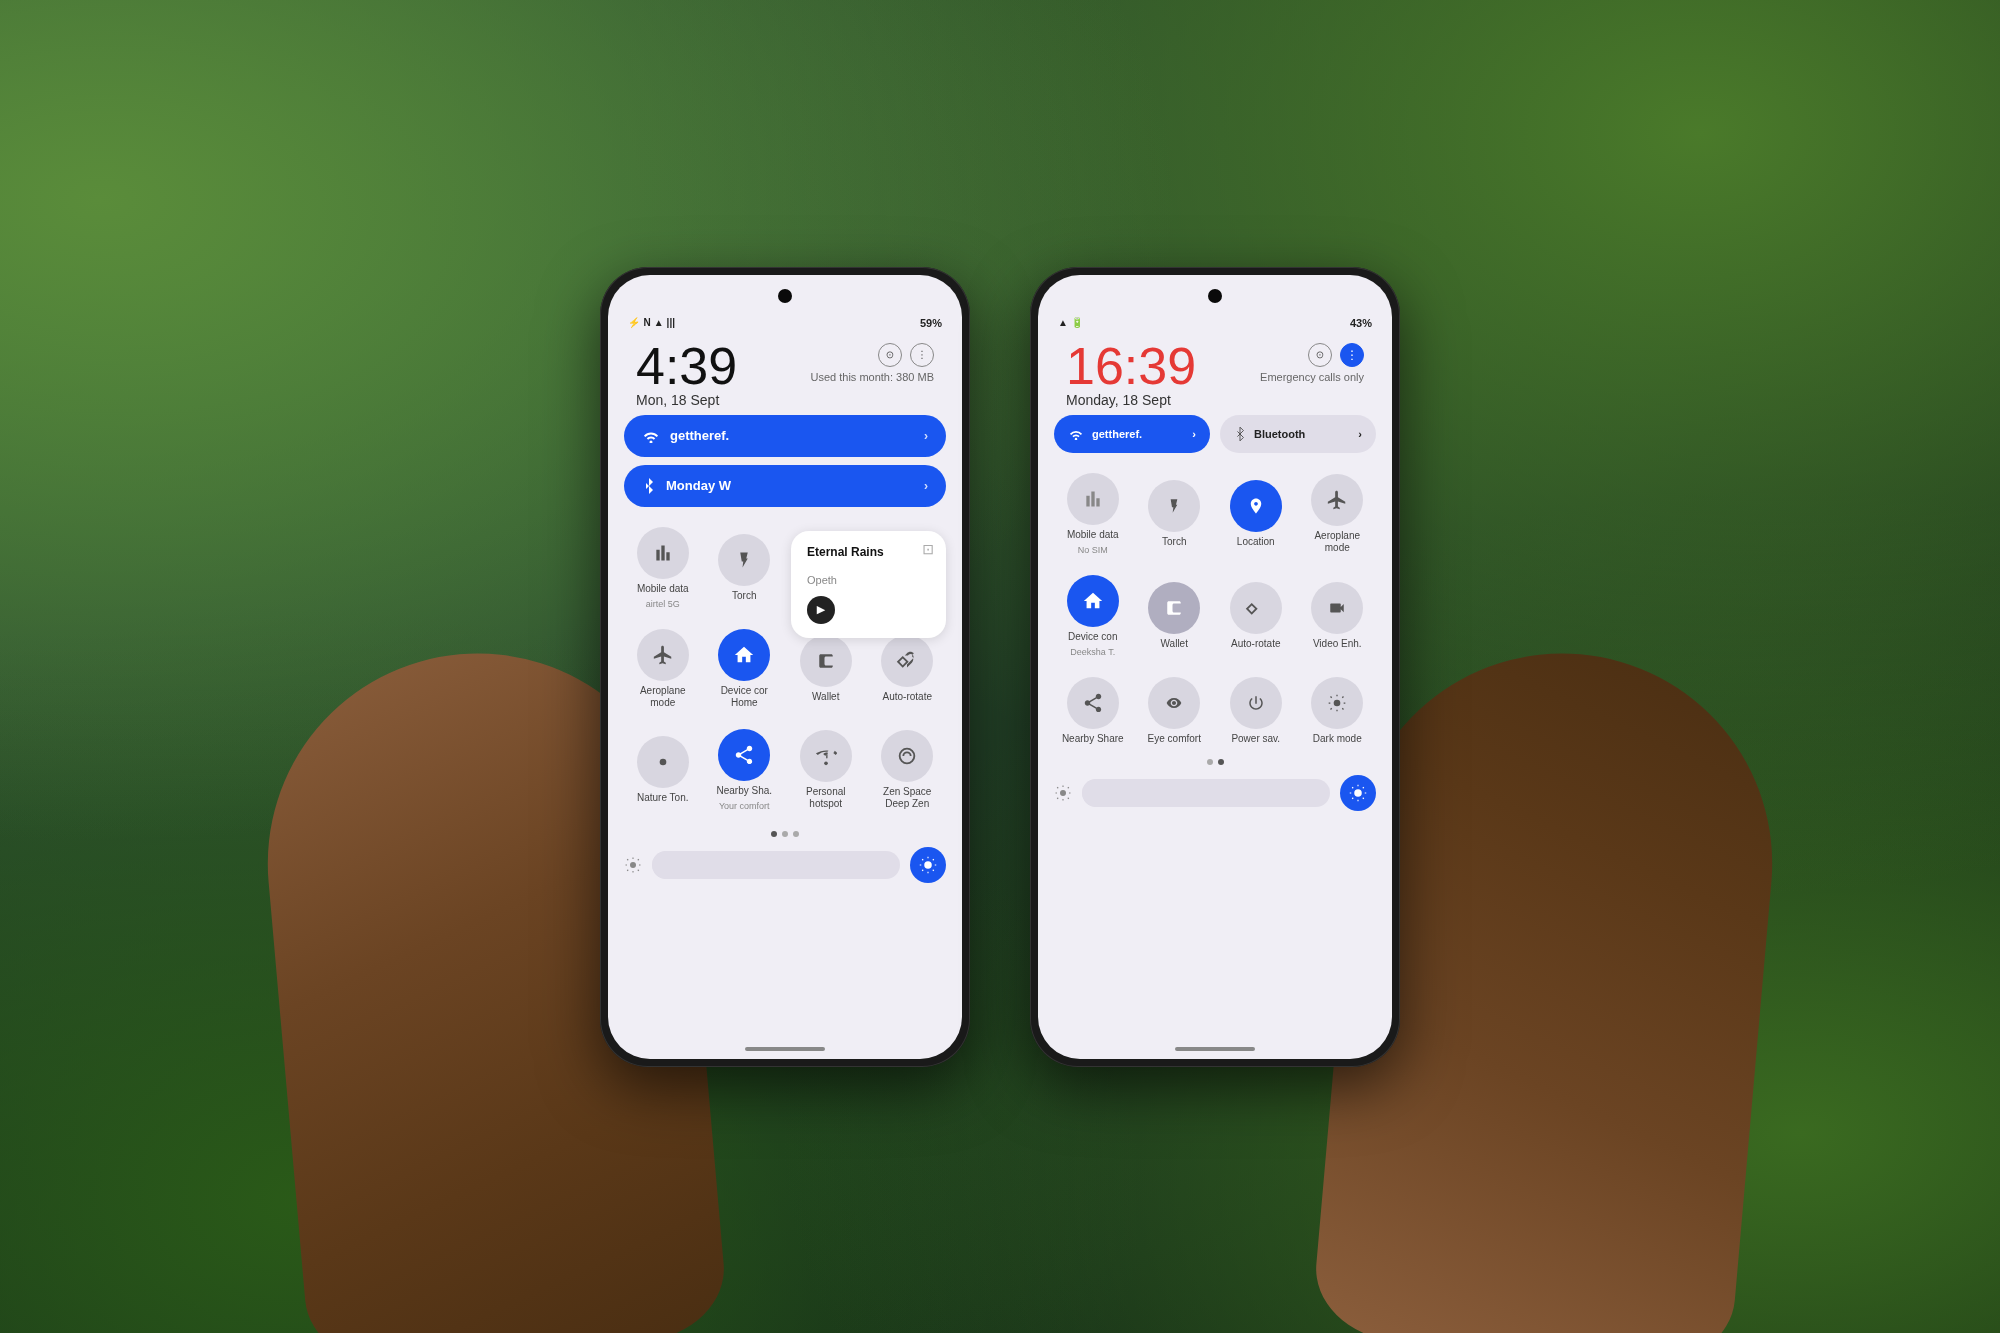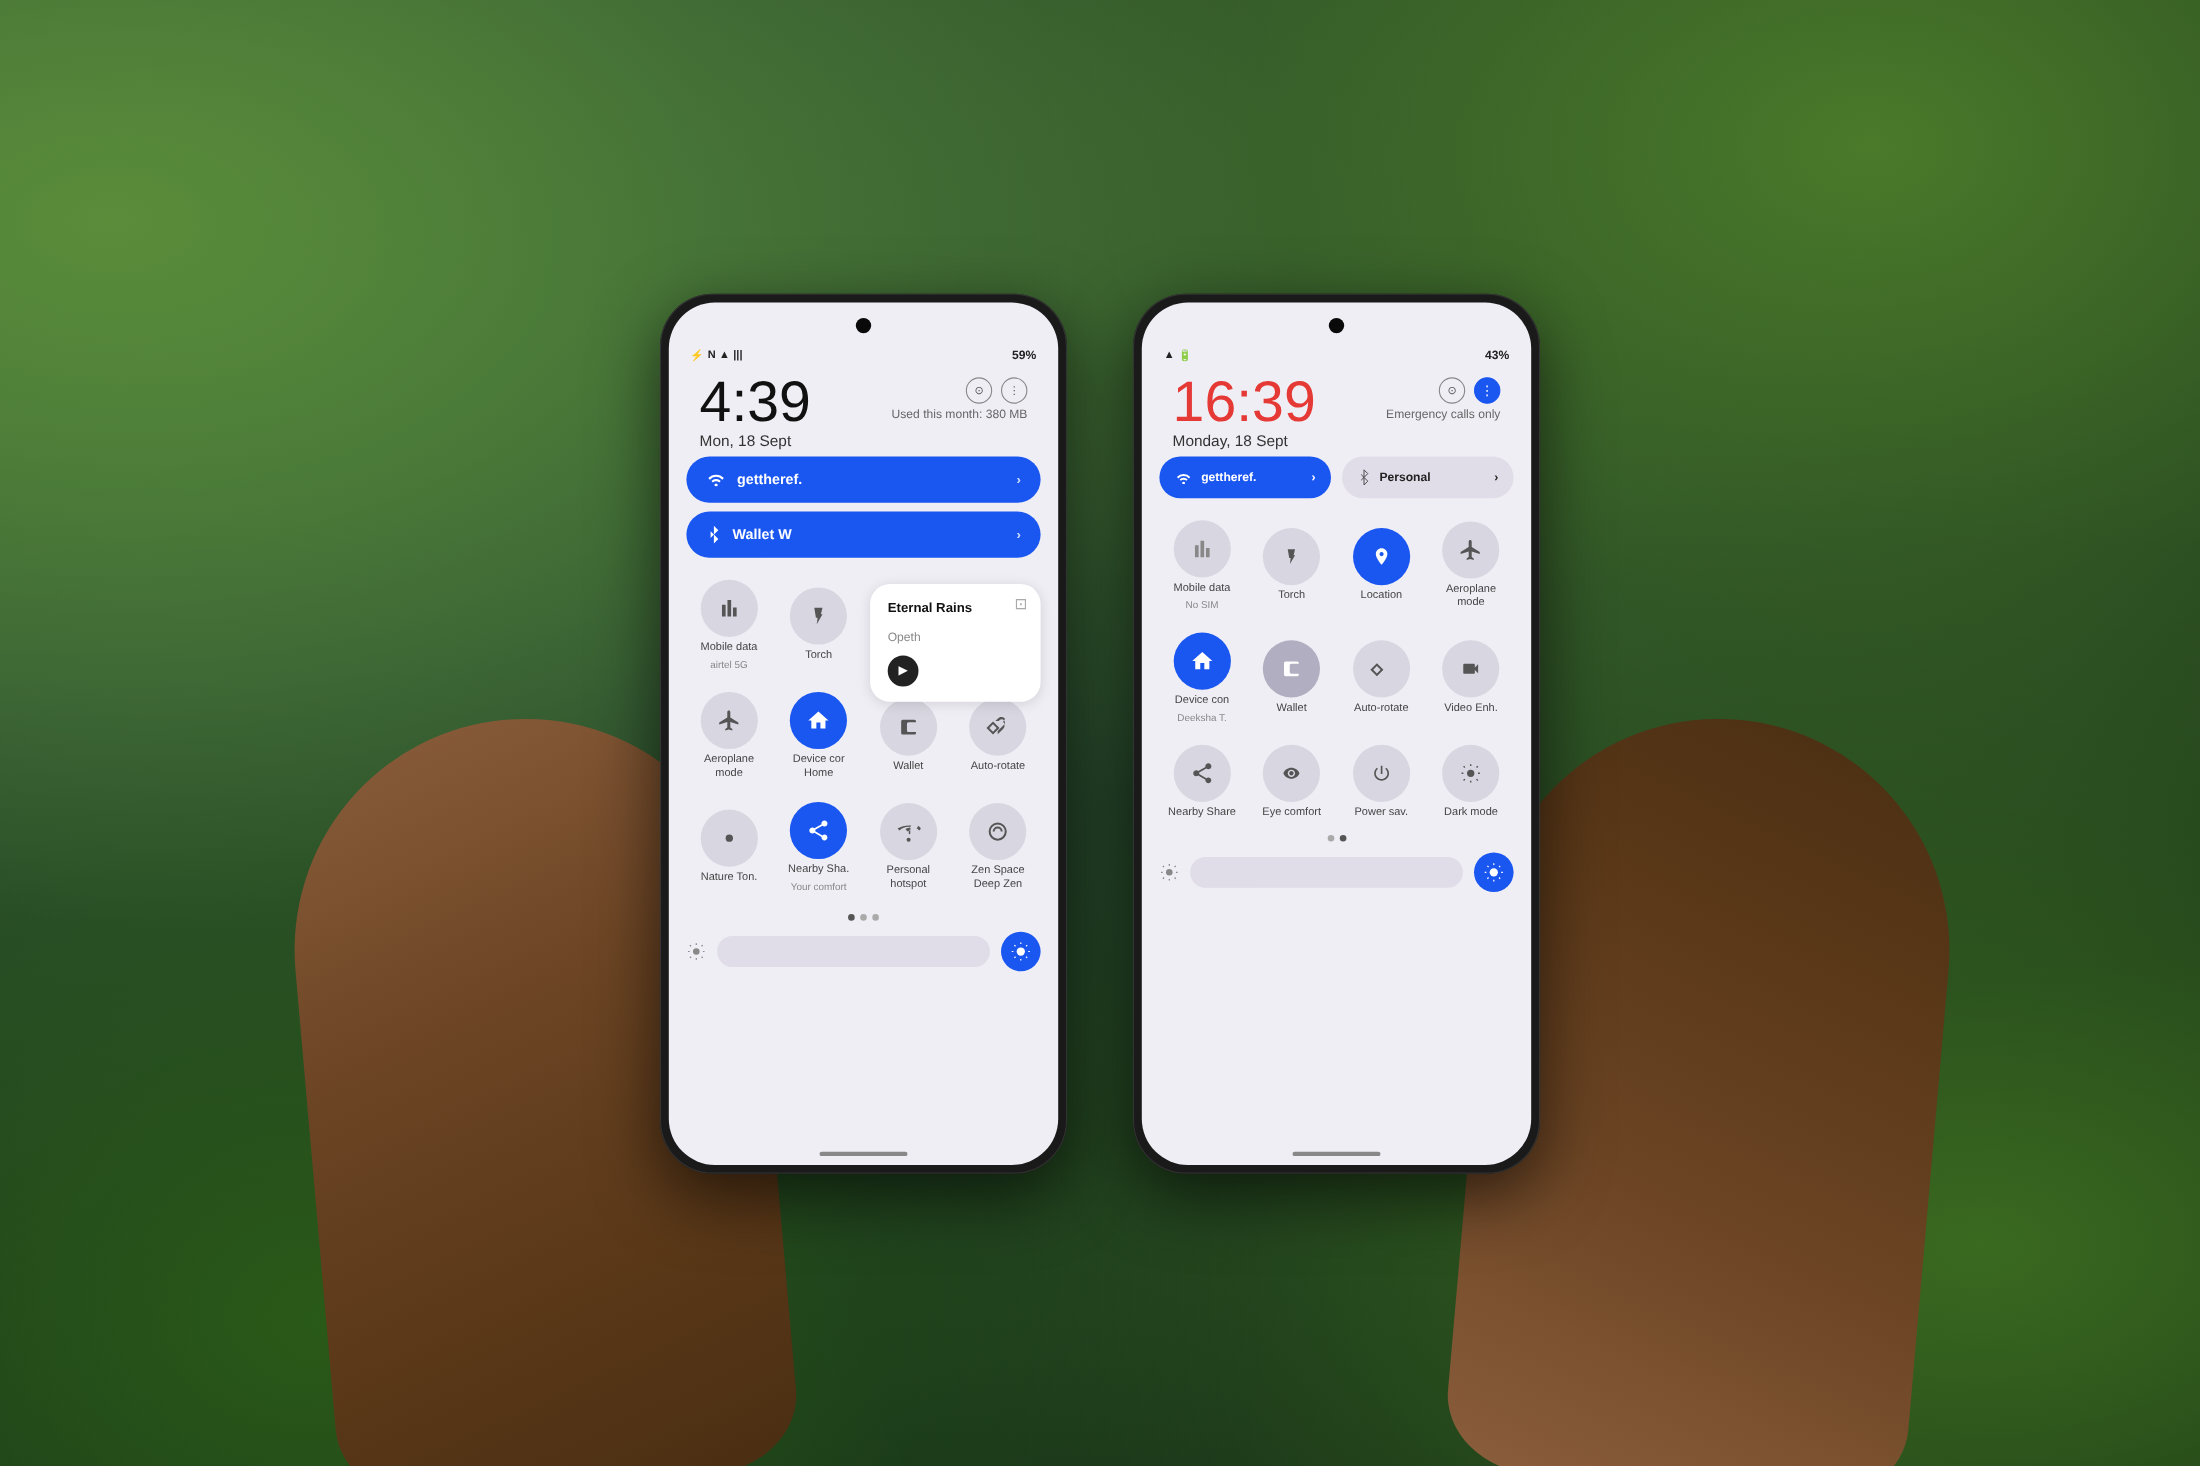--- a/index.html
+++ b/index.html
@@ -386,21 +386,21 @@
           <span class="btn-label">gettheref.</span>
           <span class="btn-arrow">›</span>
         </div>
 
         <div class="wide-btn" style="margin-bottom:10px;">
           <span class="btn-icon">
             <svg width="14" height="18" viewBox="0 0 14 18" fill="white">
               <path d="M7 1l4 4-4 4V1zm0 8l4 4-4 4V9zm-3 3l3-3-3-3"></path>
             </svg>
           </span>
-          <span class="btn-label">Wallet W</span>
+          <span class="btn-label">Monday W</span>
           <span class="btn-arrow">›</span>
         </div>
 
         <div style="display:grid;grid-template-columns:repeat(4,1fr);gap:4px;margin-bottom:2px;">
 
           <div class="tile">
             <div class="tile-icon grey">
               <svg width="20" height="20" viewBox="0 0 24 24" fill="#555">
                   <path d="M4 8h4v13H4zm6-5h4v18h-4zm6 8h4v10h-4z"></path>
                 </svg>
@@ -598,21 +598,21 @@
             </span>
             <span>gettheref.</span>
             <span class="btn-arrow">›</span>
           </div>
           <div class="wide-btn-half grey">
             <span>
               <svg width="12" height="16" viewBox="0 0 14 18" fill="#444">
                   <path d="M7 1l4 4-4 4V1zm0 8l4 4-4 4V9zm-3 3l3-3-3-3" stroke="#444" stroke-width="1" fill="none"></path>
                 </svg>
             </span>
-            <span>Personal</span>
+            <span>Bluetooth</span>
             <span class="btn-arrow">›</span>
           </div>
         </div>
 
         <div style="display:grid;grid-template-columns:repeat(4,1fr);gap:4px;margin-bottom:2px;">
           <div class="tile">
             <div class="tile-icon grey">
               <svg width="20" height="20" viewBox="0 0 24 24" fill="#888">
                   <path d="M4 8h4v13H4zm6-5h4v18h-4zm6 8h4v10h-4z"></path>
                 </svg>

